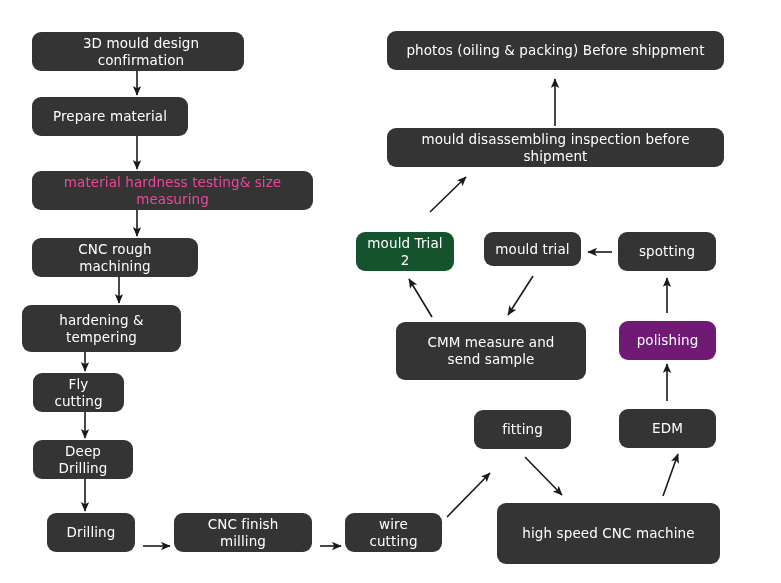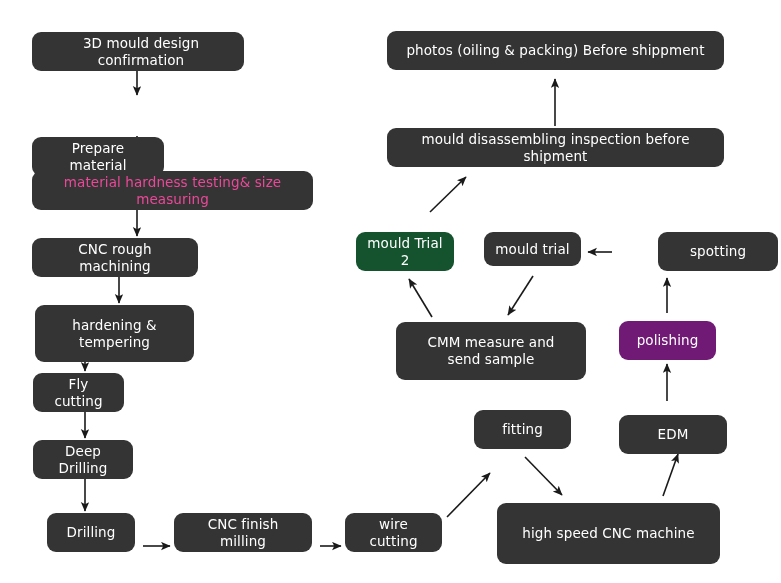--- a/index.html
+++ b/index.html
@@ -67,34 +67,34 @@
         <line x1="667" y1="313" x2="667" y2="278" stroke="#1a1a1a" stroke-width="1.6" marker-end="url(#arrowhead)"></line>
         <line x1="612" y1="252" x2="588" y2="252" stroke="#1a1a1a" stroke-width="1.6" marker-end="url(#arrowhead)"></line>
         <line x1="533" y1="276" x2="508" y2="315" stroke="#1a1a1a" stroke-width="1.6" marker-end="url(#arrowhead)"></line>
         <line x1="432" y1="317" x2="409" y2="279" stroke="#1a1a1a" stroke-width="1.6" marker-end="url(#arrowhead)"></line>
         <line x1="430" y1="212" x2="466" y2="177" stroke="#1a1a1a" stroke-width="1.6" marker-end="url(#arrowhead)"></line>
         <line x1="555" y1="126" x2="555" y2="79" stroke="#1a1a1a" stroke-width="1.6" marker-end="url(#arrowhead)"></line>
       </g>
   </svg>
   <div id="node-layer">
       <div class="node" style="left: 32px; top: 32px; width: 212px; height: 39px; background: rgb(52, 52, 52); color: rgb(255, 255, 255); padding-left: 16px;">3D mould design confirmation</div>
-      <div class="node" style="left: 32px; top: 97px; width: 132px; height: 39px; background: rgb(52, 52, 52); color: rgb(255, 255, 255); margin-top: 40px;">Prepare material</div>
+      <div class="node" style="left: 32px; top: 97px; width: 156px; height: 39px; background: rgb(52, 52, 52); color: rgb(255, 255, 255);">Prepare material</div>
       <div class="node" style="left: 32px; top: 171px; width: 281px; height: 39px; background: rgb(52, 52, 52); color: #ec4899;">material hardness testing&amp; size measuring</div>
       <div class="node" style="left: 32px; top: 238px; width: 166px; height: 39px; background: rgb(52, 52, 52); color: rgb(255, 255, 255);">CNC rough machining</div>
-      <div class="node" style="left: 35px; top: 305px; width: 159px; height: 57px; background: rgb(52, 52, 52); color: rgb(255, 255, 255);">hardening &amp; tempering</div>
+      <div class="node" style="left: 22px; top: 305px; width: 159px; height: 47px; background: rgb(52, 52, 52); color: rgb(255, 255, 255);">hardening &amp; tempering</div>
       <div class="node" style="left: 33px; top: 373px; width: 91px; height: 39px; background: rgb(52, 52, 52); color: rgb(255, 255, 255);">Fly cutting</div>
       <div class="node" style="left: 33px; top: 440px; width: 100px; height: 39px; background: rgb(52, 52, 52); color: rgb(255, 255, 255);">Deep Drilling</div>
       <div class="node" style="left: 47px; top: 513px; width: 88px; height: 39px; background: rgb(52, 52, 52); color: rgb(255, 255, 255);">Drilling</div>
       <div class="node" style="left: 174px; top: 513px; width: 138px; height: 39px; background: rgb(52, 52, 52); color: rgb(255, 255, 255);">CNC finish milling</div>
       <div class="node" style="left: 345px; top: 513px; width: 97px; height: 39px; background: rgb(52, 52, 52); color: rgb(255, 255, 255);">wire cutting</div>
       <div class="node" style="left: 474px; top: 410px; width: 97px; height: 39px; background: rgb(52, 52, 52); color: rgb(255, 255, 255);">fitting</div>
       <div class="node" style="left: 497px; top: 503px; width: 223px; height: 61px; background: rgb(52, 52, 52); color: rgb(255, 255, 255);">high speed CNC machine</div>
-      <div class="node" style="left: 619px; top: 409px; width: 108px; height: 39px; background: rgb(52, 52, 52); color: rgb(255, 255, 255); margin-top: 6px;">EDM</div>
+      <div class="node" style="left: 619px; top: 409px; width: 97px; height: 39px; background: rgb(52, 52, 52); color: rgb(255, 255, 255);">EDM</div>
       <div class="node" style="left: 619px; top: 321px; width: 97px; height: 39px; background: #701a75; color: rgb(255, 255, 255);">polishing</div>
-      <div class="node" style="left: 618px; top: 232px; width: 120px; height: 39px; background: rgb(52, 52, 52); color: rgb(255, 255, 255); margin-left: 40px;">spotting</div>
+      <div class="node" style="left: 618px; top: 232px; width: 98px; height: 39px; background: rgb(52, 52, 52); color: rgb(255, 255, 255);">spotting</div>
       <div class="node" style="left: 484px; top: 232px; width: 97px; height: 34px; background: rgb(52, 52, 52); color: rgb(255, 255, 255);">mould trial</div>
       <div class="node" style="left: 396px; top: 322px; width: 190px; height: 58px; background: rgb(52, 52, 52); color: rgb(255, 255, 255);">CMM measure and
 send sample</div>
       <div class="node" style="left: 356px; top: 232px; width: 98px; height: 39px; background: #14532d; color: rgb(255, 255, 255);">mould Trial 2</div>
       <div class="node" style="left: 387px; top: 128px; width: 337px; height: 39px; background: rgb(52, 52, 52); color: rgb(255, 255, 255);">mould disassembling inspection before shipment</div>
       <div class="node" style="left: 387px; top: 31px; width: 337px; height: 39px; background: rgb(52, 52, 52); color: rgb(255, 255, 255);">photos (oiling &amp; packing) Before shippment</div>
     </div>
 </div>
 
 </body></html>

